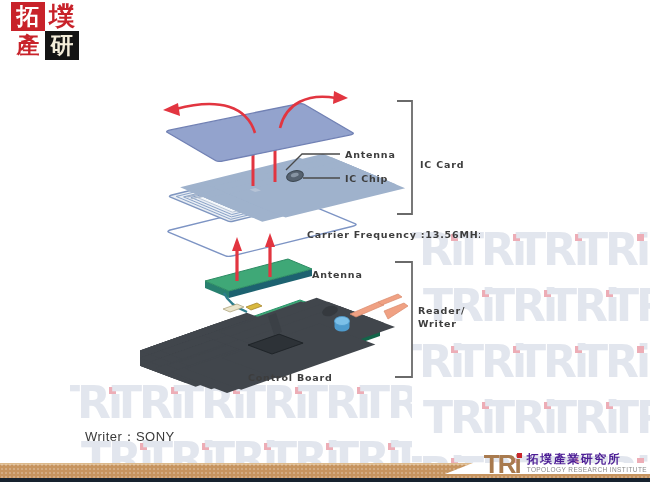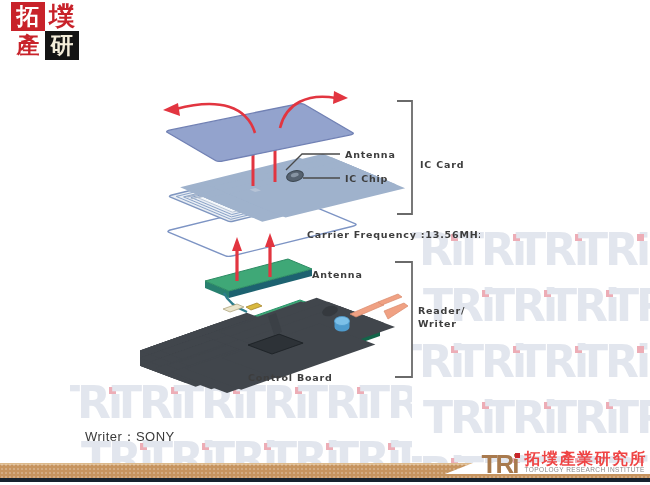--- a/index.html
+++ b/index.html
@@ -52,22 +52,22 @@
     clip-path:polygon(13.6% 0,100% 0,100% 100%,0 100%);}
   .copyright{position:absolute;left:12px;top:1px;font-weight:700;font-size:12px;line-height:14px;
     color:#ffd400;letter-spacing:1px;}
   .footer-logo{position:absolute;right:3px;top:451px;height:28px;display:flex;
     align-items:flex-start;z-index:5;}
   .tri-text{position:relative;font:700 26px/26px "Liberation Sans",sans-serif;color:#a87a4e;
     letter-spacing:-2px;padding-right:3px;}
   .tri-text::after{content:"";position:absolute;right:1px;top:2px;width:5px;height:5px;
     background:#c9252b;}
   .inst{display:flex;flex-direction:column;margin-left:4px;padding-top:1px;}
-  .inst-zh{font-family:"Liberation Serif",serif;font-weight:700;font-size:16px;line-height:14px;
-    color:#ef4444;letter-spacing:1.5px;}
+  .inst-zh{font-family:"Liberation Serif",serif;font-weight:700;font-size:12px;line-height:14px;
+    color:#4c1d95;letter-spacing:1.5px;}
   .inst-en{font-size:6.5px;line-height:8px;color:#8a8a8a;letter-spacing:.4px;}
   .bottom-line{position:absolute;left:0;top:478px;width:650px;height:4px;background:#16222e;z-index:4;}
 </style>
 </head>
 <body>
 
 <div class="slide">
 
   <div class="wm-region wm-right">
       <span class="wm-tile" style="left: -20px; top: -8px;"><b>TRi</b><i></i></span>

